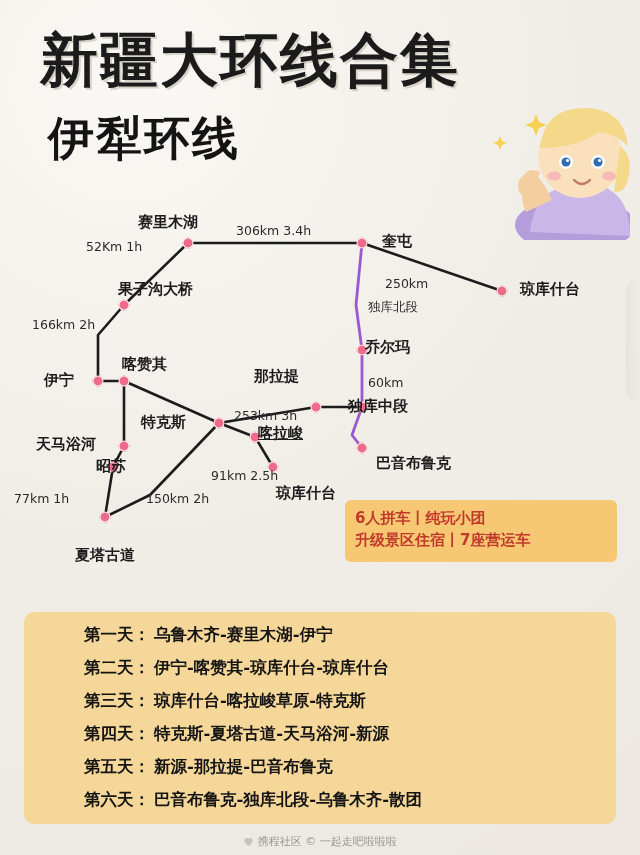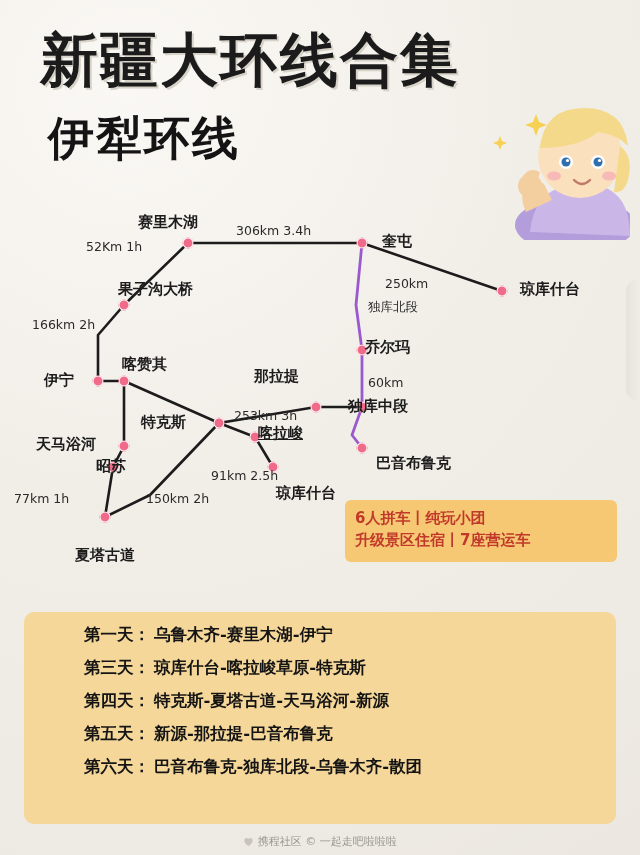--- a/index.html
+++ b/index.html
@@ -265,20 +265,24 @@
     <div>6人拼车丨纯玩小团</div>
     <div>升级景区住宿丨7座营运车</div>
   </div>
 
   <div class="itinerary">
     <div class="day-row">
       <span class="day-label">第一天：</span>
       <span class="day-route">乌鲁木齐-赛里木湖-伊宁</span>
     </div>
     <div class="day-row">
+      <span class="day-label">第二天：</span>
+      <span class="day-route">伊宁-喀赞其-琼库什台-琼库什台</span>
+    </div>
+    <div class="day-row">
       <span class="day-label">第三天：</span>
       <span class="day-route">琼库什台-喀拉峻草原-特克斯</span>
     </div>
     <div class="day-row">
       <span class="day-label">第四天：</span>
       <span class="day-route">特克斯-夏塔古道-天马浴河-新源</span>
     </div>
     <div class="day-row">
       <span class="day-label">第五天：</span>
       <span class="day-route">新源-那拉提-巴音布鲁克</span>

